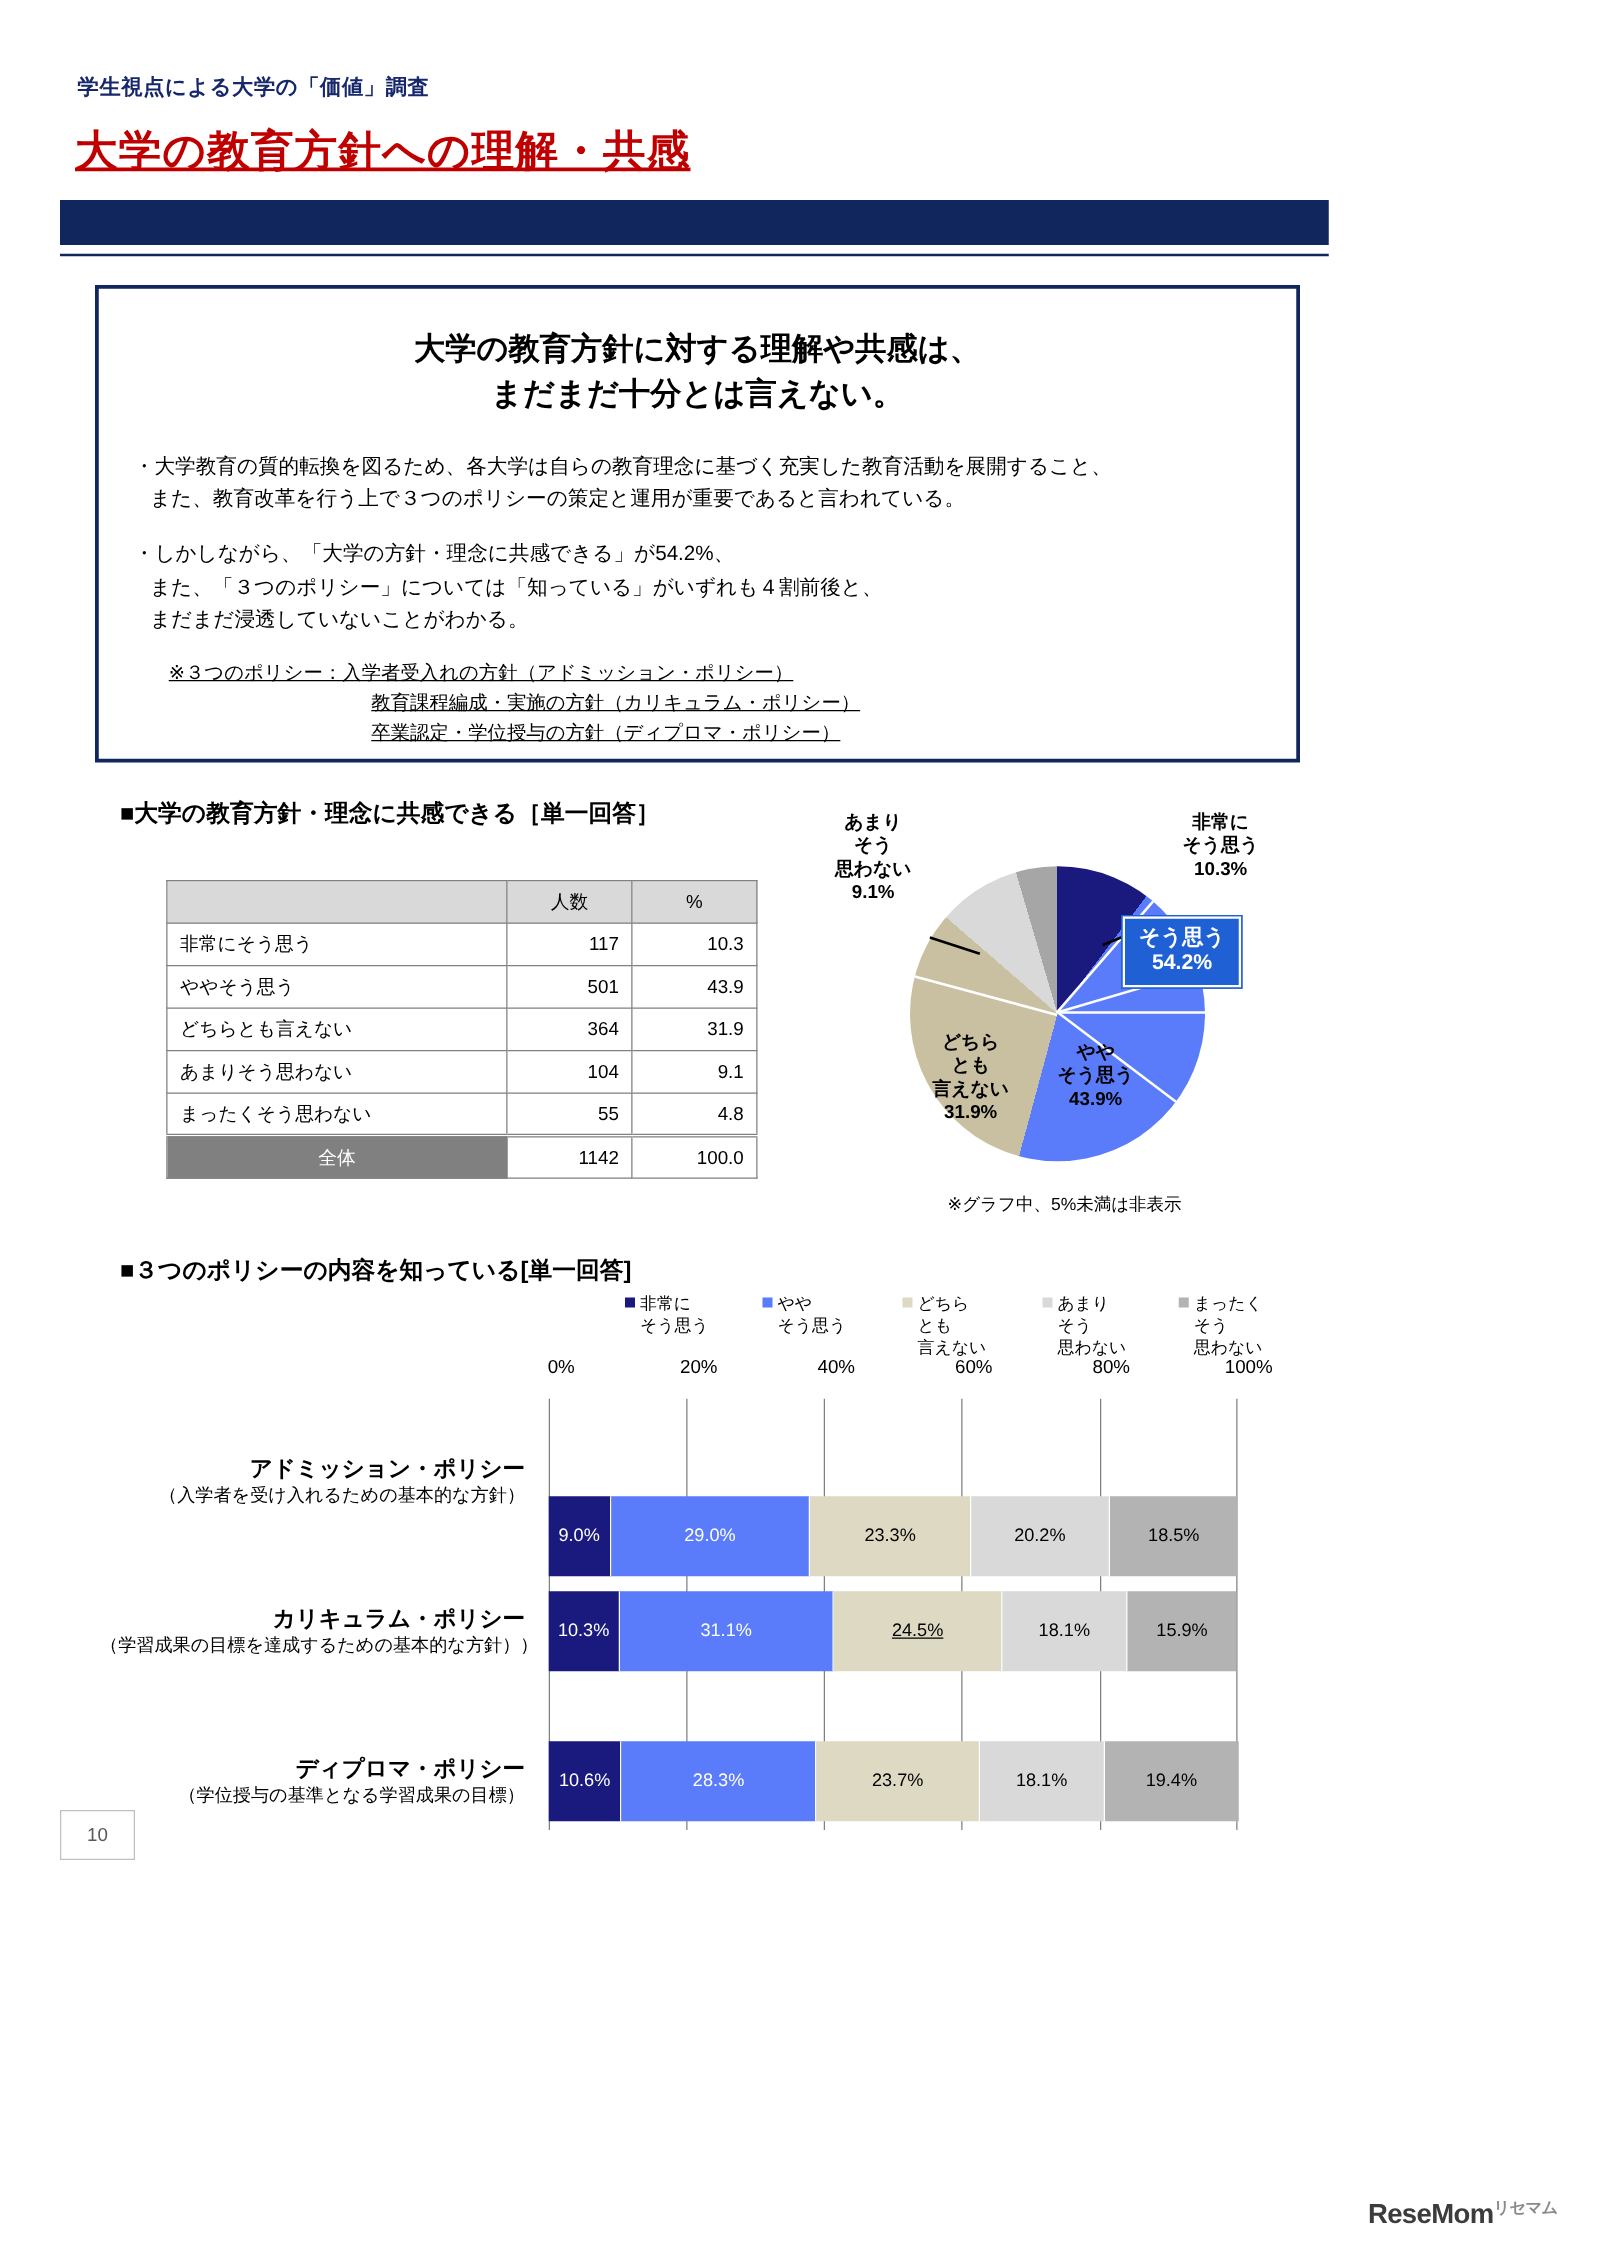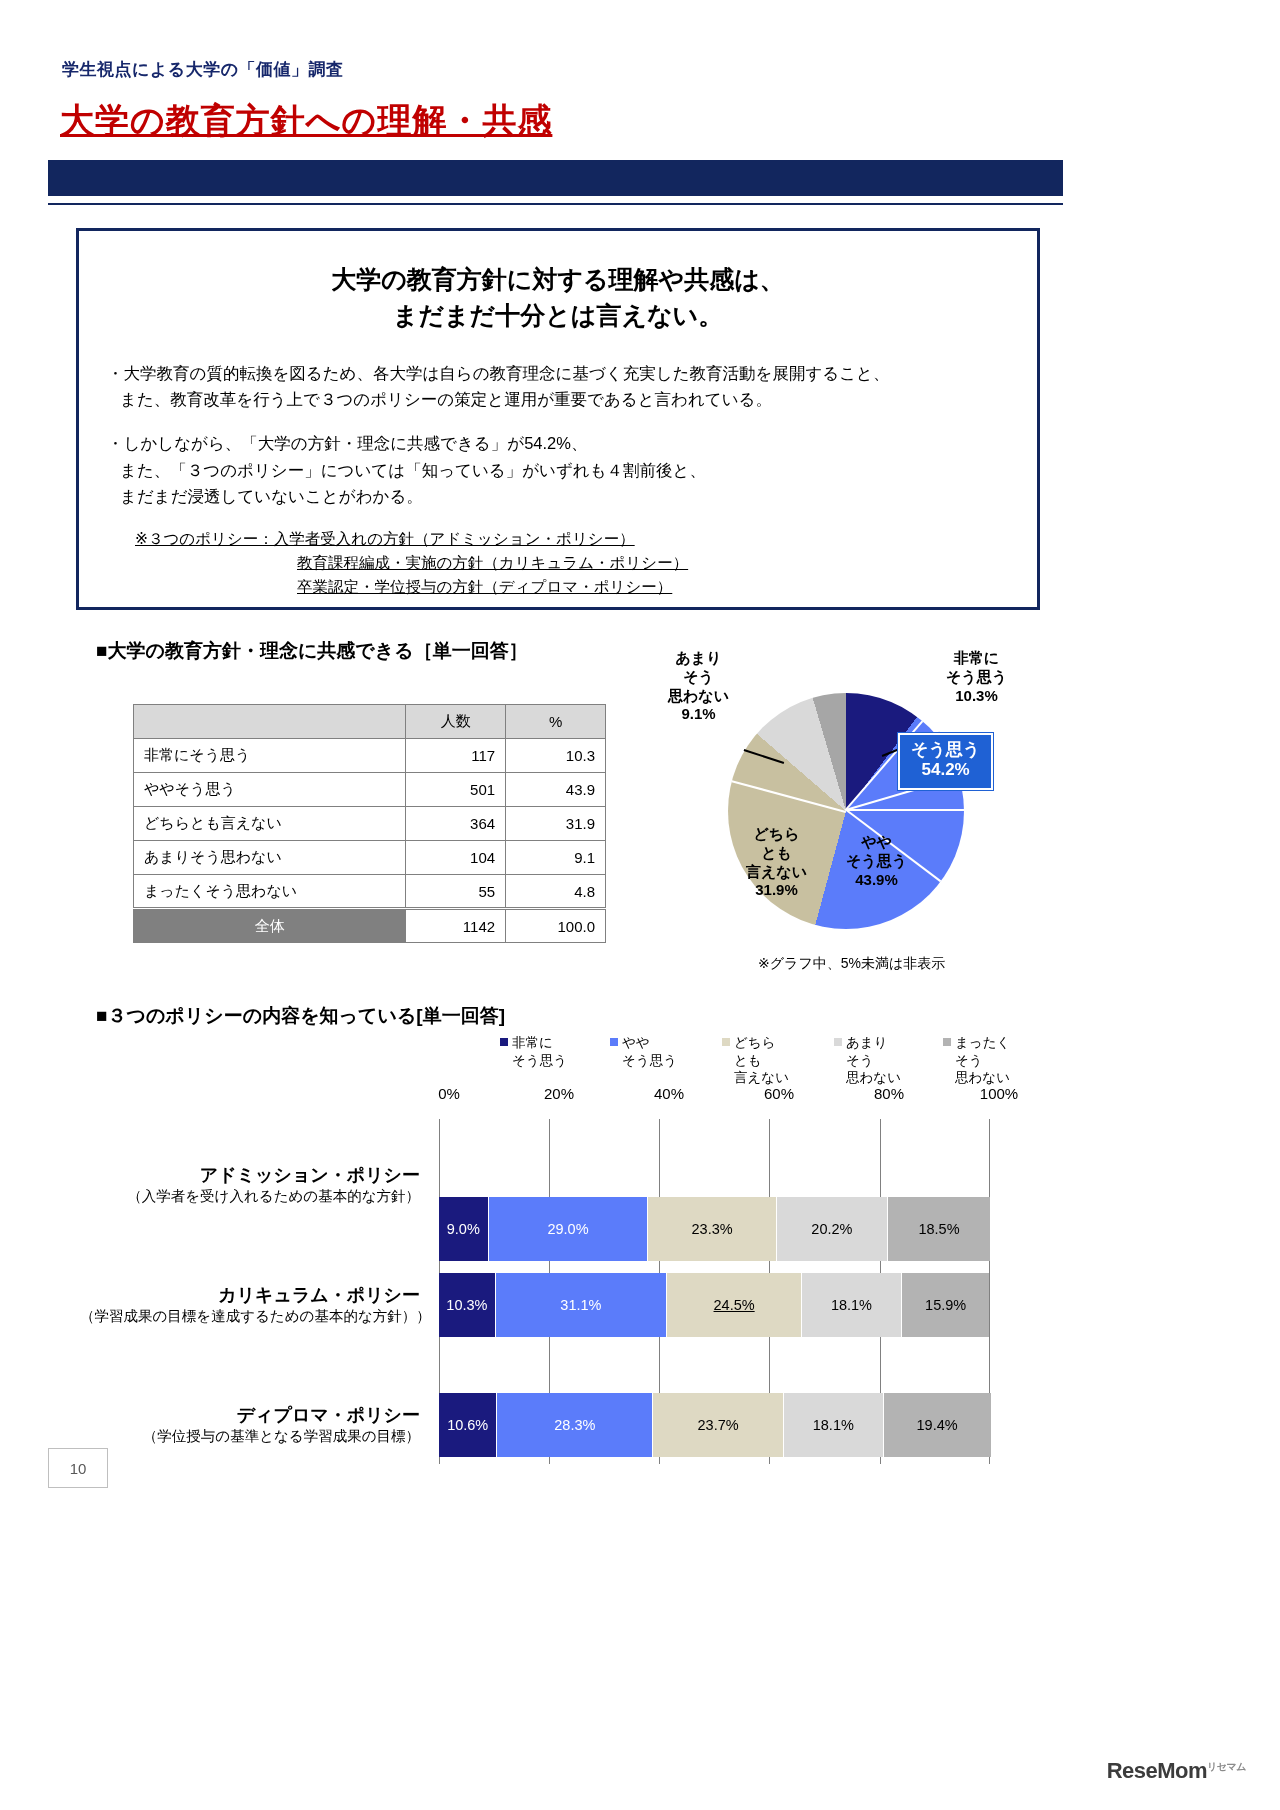--- a/index.html
+++ b/index.html
@@ -141,21 +141,21 @@
   .page-num {
     position: absolute; left: 48px; top: 1448px;
     width: 60px; height: 40px; border: 1px solid #bfbfbf;
     display: flex; align-items: center; justify-content: center;
     font-size: 15px; color: #595959;
   }
   .brand {
     position: absolute; right: 34px; bottom: 26px;
     font-size: 22px; font-weight: bold; color: #3c3c3c; letter-spacing: -.5px;
   }
-  .brand sup { font-size: 10px; vertical-align: super; color: #8a8a8a; }
+  .brand sup { font-size: 13px; vertical-align: super; color: #8a8a8a; }
 </style>
 </head>
 <body>
 
 <div class="page">
 
   <div class="kicker">学生視点による大学の「価値」調査</div>
   <div class="main-title">大学の教育方針への理解・共感</div>
   <div class="navy-bar"></div>
   <div class="navy-rule"></div>

